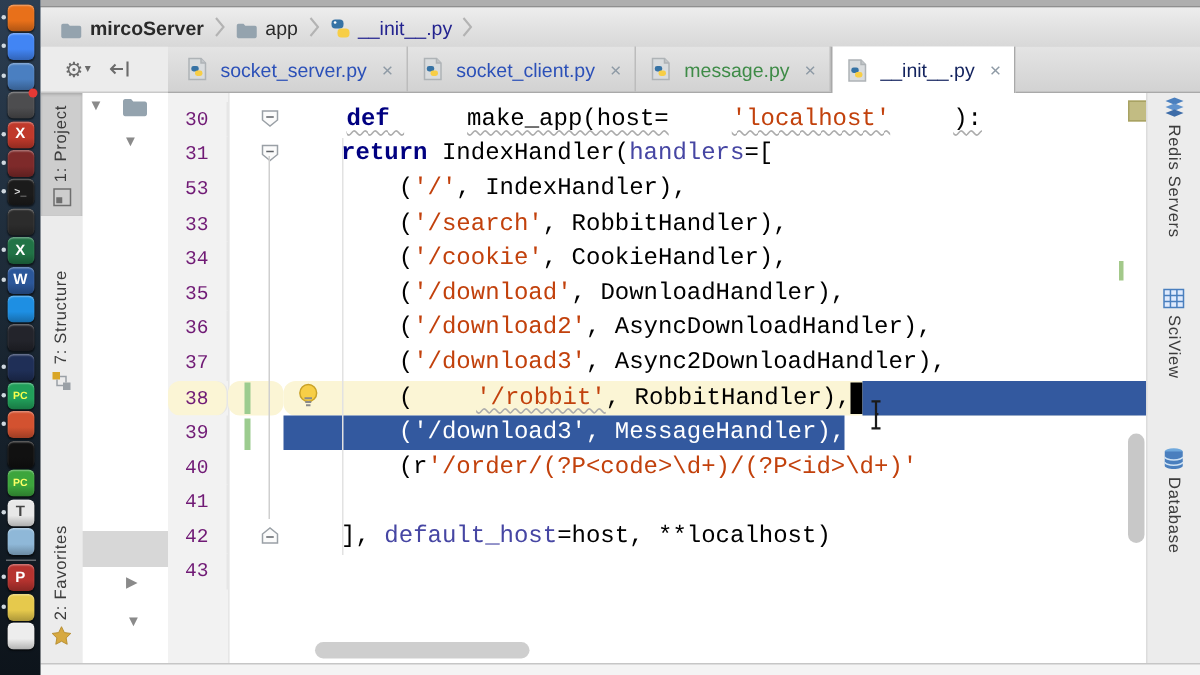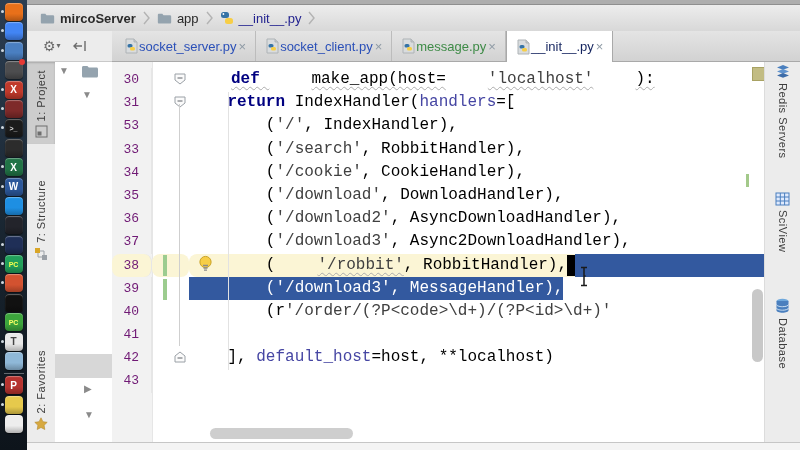--- a/index.html
+++ b/index.html
@@ -18,33 +18,33 @@
   .dock-sep{width:20px;height:1px;background:rgba(255,255,255,.35);margin:2px 0;flex:none;}
 
   
   .ide{position:absolute;left:27px;top:0;width:773px;height:450px;background:#ececec;}
   .win-edge{position:absolute;left:0;top:0;right:0;height:4px;background:#aeaeae;border-bottom:1px solid #8f8f8f;}
 
   
   .crumbs{position:absolute;left:0;top:5px;right:0;height:26px;
           background:linear-gradient(#ededed,#d8d8d8);border-bottom:1px solid #bdbdbd;
           display:flex;align-items:center;padding-left:10px;gap:2px;}
-  .crumb{display:flex;align-items:center;gap:5px;font-size:13px;color:#2a2a2a;padding:0 3px;}
+  .crumb{display:flex;align-items:flex-end;gap:5px;font-size:13px;color:#2a2a2a;padding:0 3px;}
   .crumb.first{font-weight:bold;}
   .crumb.pyfile{color:#23238f;}
   .chev{display:flex;align-items:center;margin:0 2px;}
 
   
   .panel-hdr{position:absolute;left:0;top:31px;width:85px;height:31px;background:#ececec;
              border-bottom:1px solid #c9c9c9;display:flex;align-items:center;gap:12px;padding-left:16px;box-sizing:border-box;}
   .hdr-ico{color:#6b6b6b;font-size:14px;line-height:1;cursor:default;display:flex;align-items:center;}
   .tabbar{position:absolute;left:85px;top:31px;right:0;height:31px;box-sizing:border-box;
           background:linear-gradient(#e4e4e4,#d2d2d2);border-bottom:1px solid #a9a9a9;
           display:flex;align-items:stretch;padding-left:3px;}
-  .tab{display:flex;align-items:center;gap:0;padding:0 9px;font-size:13px;
+  .tab{display:flex;align-items:center;gap:8px;padding:0 9px;font-size:13px;
        border-right:1px solid #bcbcbc;color:#2b50b8;position:relative;text-align:center;}
   .tab .x{color:#8e9aa5;font-size:13px;margin-left:2px;}
   .tab.active{background:#fff;border-left:1px solid #a9a9a9;border-right:1px solid #a9a9a9;margin-bottom:-1px;}
 
   
   .stripe-l{position:absolute;left:0;top:62px;width:28px;bottom:7px;background:#ececec;border-right:1px solid #dcdcdc;}
   .stripe-r{position:absolute;right:0;top:62px;width:35px;bottom:7px;background:#ececec;border-left:1px solid #dcdcdc;}
   .sbtn{position:absolute;display:flex;flex-direction:column;align-items:center;gap:4px;font-size:11px;color:#3c3c3c;}
   .sbtn .vtxt{writing-mode:vertical-rl;white-space:nowrap;letter-spacing:.5px;}
   .sbtn.bottomup .vtxt{transform:rotate(180deg);}
@@ -58,21 +58,21 @@
   
   .editor{position:absolute;left:85px;top:62px;width:653px;bottom:7px;background:#fff;overflow:hidden;}
   .gut-bg{position:absolute;left:0;top:0;width:40px;height:100%;background:#f2f2f2;border-right:1px solid #e6e6e6;}
   .rows{position:absolute;left:0;top:6px;right:0;}
   .line-row{display:flex;height:23.2px;line-height:23.4px;font-family:"Liberation Mono","DejaVu Sans Mono",monospace;font-size:16px;white-space:pre;}
   .gut{width:40px;flex:none;background:#f2f2f2;color:#701a75;font-size:13px;text-align:right;
        padding-right:12px;box-sizing:border-box;border-right:1px solid #e6e6e6;}
   .foldc{width:37px;flex:none;position:relative;}
   .codec{flex:1;display:flex;position:relative;min-width:0;}
   .k{color:#000080;font-weight:bold;}
-  .s{color:#404040;}
+  .s{color:#c2410c;}
   .n{color:#4646a3;}
   .p{color:#000;}
   .wavy{text-decoration:underline wavy #acacac 1px;text-underline-offset:3px;margin-left:42px;}
   .line-row.cur .gut,.line-row.cur .foldc,.line-row.cur .codec{background:#fbf5d5;border-radius:8px;}
   .selline{background:#33599f;}
   .selline span{color:#fff !important;text-decoration:none;}
   .caretb{width:8px;flex:none;background:#000;margin:1px 0;}
   .selfill{flex:1;background:#33599f;}
   .fold-mark{position:absolute;left:22px;top:5px;}
   .overlay{position:absolute;}

